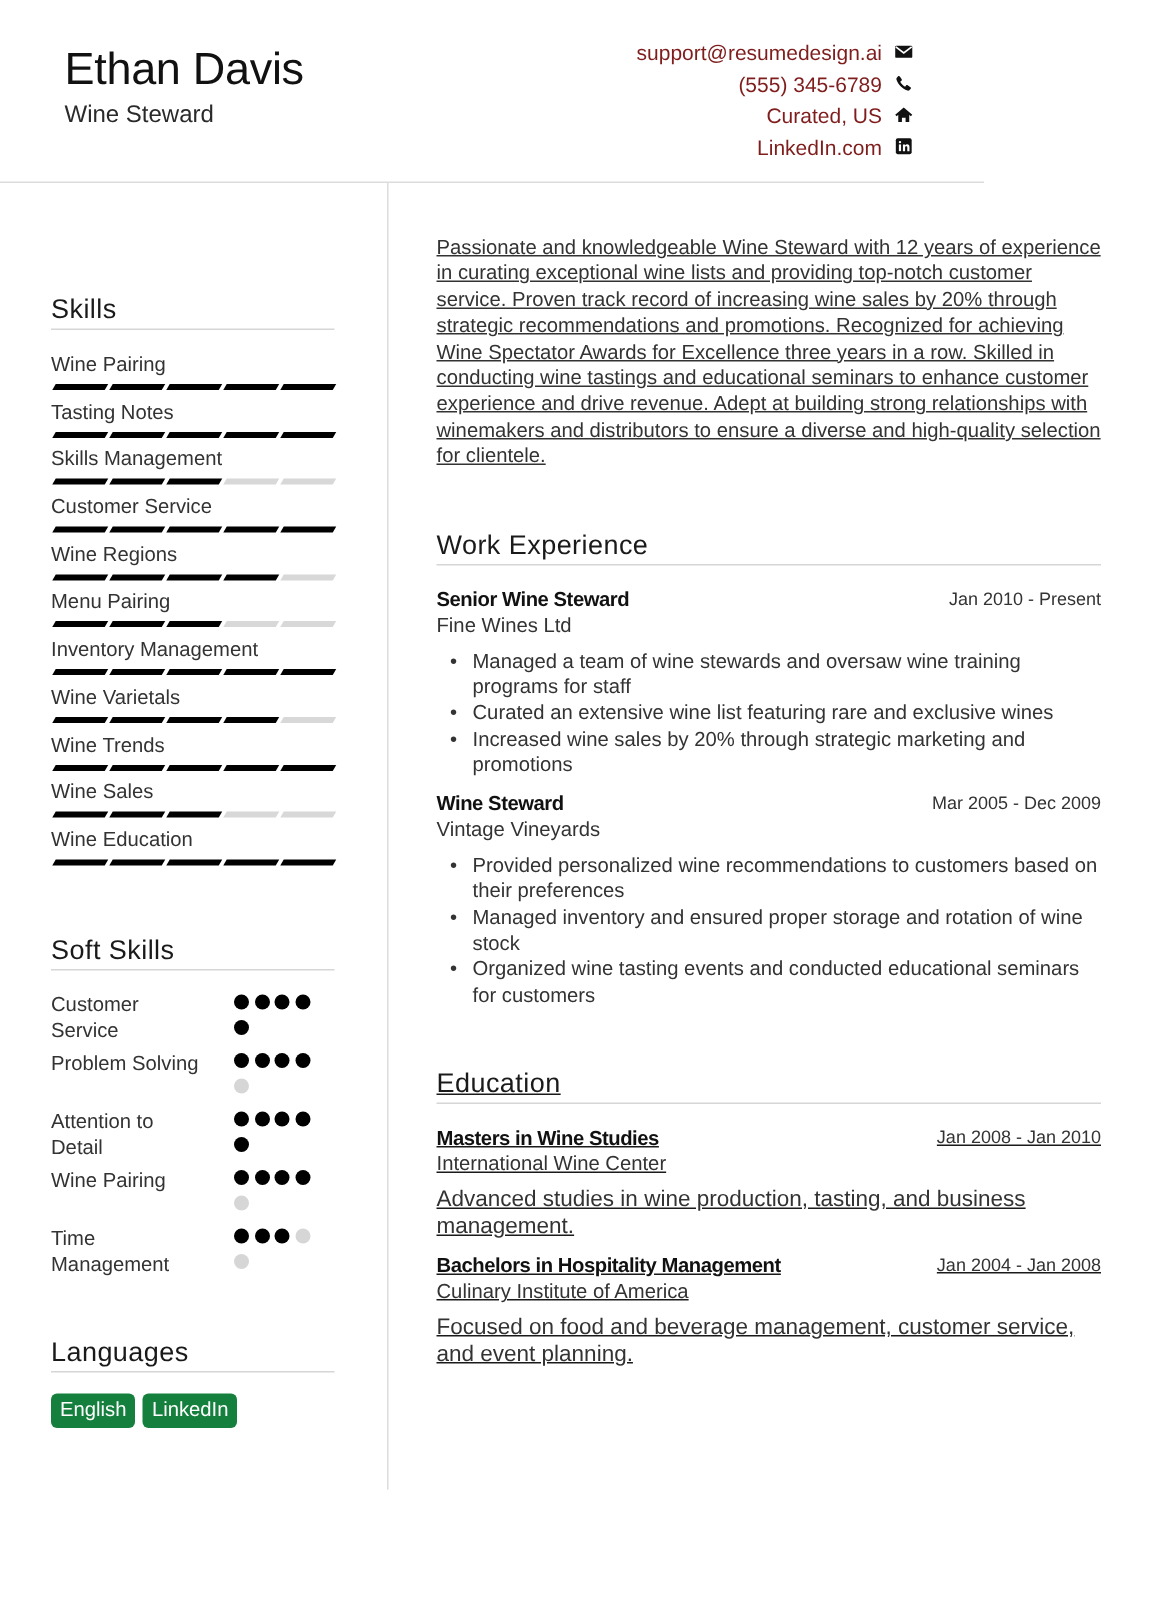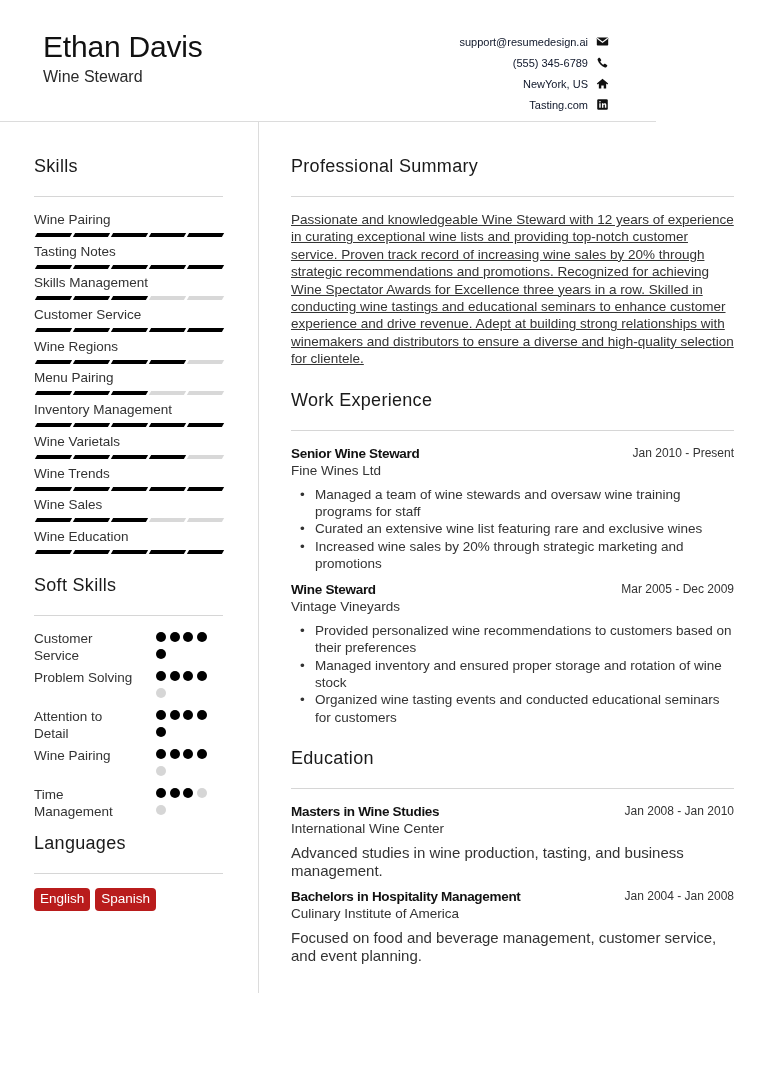--- a/index.html
+++ b/index.html
@@ -3,46 +3,46 @@
   <meta charset="utf-8">
   <style>
     * { box-sizing: border-box; margin: 0; padding: 0; }
     html, body { width: 768px; height: 1078px; background: #ffffff; }
     body { font-family: "Liberation Sans", "DejaVu Sans", sans-serif; color: #1a1a1a; position: relative; overflow: hidden; }
 
     .header { position: absolute; left: 0; top: 0; width: 656px; height: 122px; border-bottom: 1px solid #dcdcdc; }
     .name { position: absolute; left: 43px; top: 30px; font-size: 30px; font-weight: 500; color: #111; letter-spacing: -0.2px; }
     .title { position: absolute; left: 43px; top: 68px; font-size: 16px; color: #2a2a2a; }
     .contacts { position: absolute; right: 47px; top: 27px; text-align: right; }
-    .contact-row { display: flex; justify-content: flex-end; align-items: flex-end; height: 21px; font-size: 11px; color: #0f172a; }
+    .contact-row { display: flex; justify-content: flex-end; align-items: flex-start; height: 21px; font-size: 14px; color: #7f1d1d; }
     .contact-row .txt { margin-right: 7px; }
     .contact-row .ic { width: 14px; height: 14px; display: inline-flex; align-items: center; justify-content: center; }
     .contact-row svg { width: 13px; height: 13px; }
 
     .vsep { position: absolute; left: 258px; top: 122px; width: 1px; height: 871px; background: #dcdcdc; }
 
     .left { position: absolute; left: 34px; top: 156px; width: 189px; }
     .right { position: absolute; left: 291px; top: 156px; width: 443px; }
 
-    .sec-title { font-size: 18px; font-weight: 500; color: #1a1a1a; letter-spacing: 0.3px; padding-bottom: 19px; border-bottom: 1px solid #d6d6d6; margin-bottom: 14px; }
+    .sec-title { font-size: 18px; font-weight: 500; color: #1a1a1a; letter-spacing: 0.3px; padding-bottom: 2px; border-bottom: 1px solid #d6d6d6; margin-bottom: 14px; margin-top: 40px; }
 
     .skill { margin-bottom: 0; height: 31.7px; }
     .skill-name { font-size: 13.5px; color: #333; line-height: 17px; }
     .bars { display: flex; gap: 3px; margin-top: 5px; padding-left: 2px; }
     .bar { width: 35px; height: 4px; background: #000; transform: skewX(-30deg); }
     .bar.off { background: #d8d8d8; }
 
     .soft { display: flex; justify-content: space-between; margin-bottom: 5px; min-height: 34px; }
     .soft-name { font-size: 13.5px; color: #333; line-height: 17px; width: 100px; }
     .dots { width: 56px; display: flex; flex-wrap: wrap; gap: 3px 3.5px; margin-top: 2px; margin-right: 11px; }
     .dot { width: 10px; height: 10px; border-radius: 50%; background: #000; }
     .dot.off { background: #d6d6d6; }
 
     .langs { display: flex; gap: 5px; margin-top: 1px; }
-    .lang { background: #b91c1c; color: #fff; font-size: 13.5px; padding: 3px 6px 4px; border-radius: 4px; line-height: 16px; }
+    .lang { background: #15803d; color: #fff; font-size: 13.5px; padding: 3px 6px 4px; border-radius: 4px; line-height: 16px; }
 
     .summary { font-size: 13.5px; line-height: 17.4px; color: #333; margin-bottom: 22px; text-decoration: underline; }
 
     .entry { margin-bottom: 8px; }
     .entry-head { display: flex; justify-content: space-between; align-items: flex-start; }
     .entry-title { font-size: 13.5px; font-weight: 600; color: #111; letter-spacing: -0.3px; line-height: 17px; }
     .entry-date { font-size: 12px; color: #333; line-height: 16px; }
     .entry-org { font-size: 13.5px; color: #333; line-height: 18px; }
     .bullets { list-style: none; margin-top: 6px; padding-left: 24px; }
     .bullets li { font-size: 13.5px; line-height: 17.4px; color: #333; position: relative; }
@@ -67,29 +67,29 @@
     </div>
     <div class="contact-row">
       <span class="txt">(555) 345-6789</span>
       <span class="ic">
         <svg viewBox="0 0 16 16">
             <path d="M13.5 11.2l-2.3-1.6c-.4-.3-1-.2-1.3.2l-.8 1c-1.8-.9-3.1-2.3-4-4l1-.8c.4-.3.5-.9.2-1.3L4.8 2.5c-.3-.5-1-.6-1.4-.2L2.3 3.4C1.9 3.8 1.8 4.4 2 5c1.5 4.4 4.6 7.5 9 9 .6.2 1.2.1 1.6-.3l1.1-1.1c.4-.4.3-1.1-.2-1.4z" fill="#111"></path>
           </svg>
       </span>
     </div>
     <div class="contact-row">
-      <span class="txt">NewYork, US</span>
+      <span class="txt">Curated, US</span>
       <span class="ic">
         <svg viewBox="0 0 16 16">
             <path d="M8 2 L1 8 L2.2 9.2 L3.5 8.1 V14 H6.5 V10.5 H9.5 V14 H12.5 V8.1 L13.8 9.2 L15 8 Z" fill="#111"></path>
           </svg>
       </span>
     </div>
     <div class="contact-row">
-      <span class="txt">Tasting.com</span>
+      <span class="txt">LinkedIn.com</span>
       <span class="ic">
         <svg viewBox="0 0 16 16">
             <rect x="1.5" y="1.5" width="13" height="13" rx="1.5" fill="#111"></rect>
             <rect x="4" y="6.5" width="1.8" height="5.5" fill="#fff"></rect>
             <circle cx="4.9" cy="4.6" r="1" fill="#fff"></circle>
             <path d="M7.3 6.5h1.7v.8c.4-.6 1-.9 1.8-.9 1.3 0 1.9.8 1.9 2.2V12h-1.8V8.9c0-.7-.3-1-.8-1-.6 0-1 .4-1 1.1V12H7.3z" fill="#fff"></path>
           </svg>
       </span>
     </div>
   </div>
@@ -267,28 +267,27 @@
             <span class="dot off"></span>
           </div>
         </div>
       </div>
   </div>
 
   <div style="margin-top: 13px;">
     <div class="sec-title">Languages</div>
     <div class="langs" id="lang-list">
         <span class="lang">English</span>
-        <span class="lang">Spanish</span>
+        <span class="lang">LinkedIn</span>
       </div>
   </div>
 </div>
 
 <div class="right">
   <div>
-    <div class="sec-title">Professional Summary</div>
     <p class="summary">Passionate and knowledgeable Wine Steward with 12 years of experience in curating exceptional wine lists and providing top-notch customer service. Proven track record of increasing wine sales by 20% through strategic recommendations and promotions. Recognized for achieving Wine Spectator Awards for Excellence three years in a row. Skilled in conducting wine tastings and educational seminars to enhance customer experience and drive revenue. Adept at building strong relationships with winemakers and distributors to ensure a diverse and high-quality selection for clientele.</p>
   </div>
 
   <div>
     <div class="sec-title">Work Experience</div>
     <div id="exp-list">
         <div class="entry">
           <div class="entry-head">
             <div class="entry-title">Senior Wine Steward</div>
             <div class="entry-date">Jan 2010 - Present</div>
@@ -308,21 +307,21 @@
           <div class="entry-org">Vintage Vineyards</div>
           <ul class="bullets">
             <li>Provided personalized wine recommendations to customers based on their preferences</li>
             <li>Managed inventory and ensured proper storage and rotation of wine stock</li>
             <li>Organized wine tasting events and conducted educational seminars for customers</li>
           </ul>
         </div>
       </div>
   </div>
 
-  <div style="margin-top: 22px;">
+  <div style="margin-top: 22px; text-decoration: underline;">
     <div class="sec-title">Education</div>
     <div id="edu-list">
         <div class="entry">
           <div class="entry-head">
             <div class="entry-title">Masters in Wine Studies</div>
             <div class="entry-date">Jan 2008 - Jan 2010</div>
           </div>
           <div class="entry-org">International Wine Center</div>
           <div class="edu-desc">Advanced studies in wine production, tasting, and business management.</div>
         </div>

